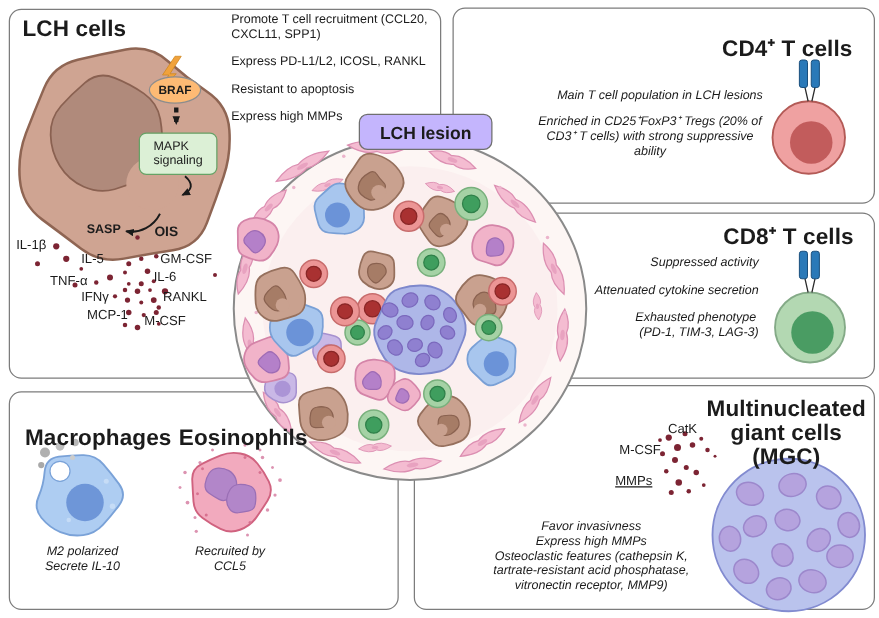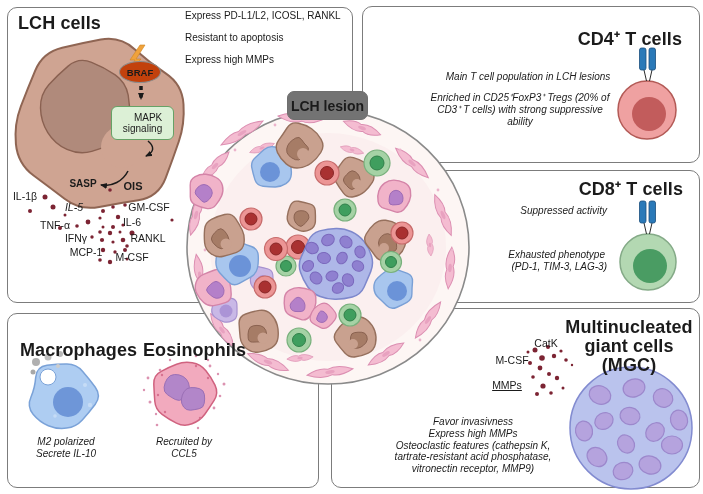--- a/index.html
+++ b/index.html
@@ -9,26 +9,26 @@
   #art{position:absolute;left:0;top:0;z-index:5;}
   .txt{position:absolute;z-index:10;white-space:nowrap;}
   .title{font-size:18px;font-weight:600;letter-spacing:.1px;}
   .body{font-size:10px;line-height:1.2;font-weight:500;font-style:italic;}
   .pre{white-space:pre-line;}
   .ctr{transform:translateX(-50%);text-align:center;}
   .rt{text-align:right;}
   .cyt{position:absolute;z-index:10;font-size:10.5px;font-weight:500;transform:translateX(-50%);white-space:nowrap;}
   .bullets{position:absolute;left:185px;top:10px;width:172px;z-index:10;}
   .bullets div{font-size:10px;line-height:1.2;font-weight:500;margin-bottom:10px;white-space:pre-line;}
-  #braf-box{position:absolute;left:119px;top:61px;width:42px;height:22px;background:#c2410c;border:1.2px solid #8d8d8d;
+  #braf-box{position:absolute;left:119px;top:61px;width:42px;height:22px;background:#fdba74;border:1.2px solid #8d8d8d;
             border-radius:50%;z-index:10;display:flex;align-items:center;justify-content:center;font-size:9.5px;font-weight:600;box-sizing:border-box;}
   #mapk-box{position:absolute;left:111px;top:106px;width:63px;height:34px;background:#dcf0d6;border:1.3px solid #66a266;
-            border-radius:6px;z-index:10;display:flex;align-items:center;justify-content:center;text-align:right;
+            border-radius:6px;z-index:10;display:flex;align-items:center;justify-content:center;text-align:left;
             font-size:10px;line-height:1.15;font-weight:500;white-space:pre-line;box-sizing:border-box;}
-  #lesion-label{position:absolute;left:287px;top:91px;width:81px;height:29px;background:#737373;border:1.7px solid #6f6f6f;
+  #lesion-label{position:absolute;left:287px;top:91px;width:107px;height:29px;background:#c4b5fd;border:1.7px solid #6f6f6f;
             border-radius:7px;z-index:11;display:flex;align-items:center;justify-content:center;font-size:14px;font-weight:600;box-sizing:border-box;}
 </style>
 </head>
 <body>
 
 <div id="app">
 
   <div class="panel" style="left:7px;top:7px;width:346px;height:296px;"></div>
   <div class="panel" style="left:362px;top:6px;width:338px;height:157px;"></div>
   <div class="panel" style="left:362px;top:170px;width:338px;height:133px;"></div>
@@ -317,46 +317,49 @@
         <circle cx="265" cy="287" r="11" fill="#ec9595" stroke="#c76c6c" stroke-width="1.2"></circle>
         <circle cx="265" cy="287" r="6" fill="#a93131" stroke="#892626" stroke-width="1"></circle>
         <circle cx="402" cy="233" r="11" fill="#ec9595" stroke="#c76c6c" stroke-width="1.2"></circle>
         <circle cx="402" cy="233" r="6" fill="#a93131" stroke="#892626" stroke-width="1"></circle>
       </g>
     </g>
   </svg>
 
   <div class="txt title" style="left:18px;top:13px;">LCH cells</div>
   <div class="bullets">
+    <div>Promote T cell recruitment (CCL20,
+CXCL11, SPP1)</div>
     <div>Express PD-L1/L2, ICOSL, RANKL</div>
     <div>Resistant to apoptosis</div>
     <div>Express high MMPs</div>
   </div>
   <div id="braf-box">BRAF</div>
   <div id="mapk-box">MAPK
 signaling</div>
   <div class="txt ctr" style="left:133px;top:158px;font-size:11px;font-weight:600;margin-top:22px;">OIS</div>
   <div class="txt ctr" style="left:83px;top:178px;font-size:10px;font-weight:600;">SASP</div>
   <div class="cyt" style="left:25px;top:190px;">IL-1β</div>
-  <div class="cyt" style="left:74px;top:201px;font-style:italic;">IL-5</div>
+  <div class="cyt" style="left:74px;top:201px;">IL-5</div>
   <div class="cyt" style="left:149px;top:201px;">GM-CSF</div>
   <div class="cyt" style="left:55px;top:219px;">TNF-α</div>
   <div class="cyt" style="left:132px;top:216px;">IL-6</div>
   <div class="cyt" style="left:76px;top:232px;">IFNγ</div>
   <div class="cyt" style="left:148px;top:232px;">RANKL</div>
   <div class="cyt" style="left:86px;top:246px;">MCP-1</div>
   <div class="cyt" style="left:132px;top:251px;">M-CSF</div>
 
   <div class="txt title" style="right:21px;top:26px;">CD4⁺ T cells</div>
   <div class="txt body ctr" style="left:528px;top:71px;">Main T cell population in LCH lesions</div>
   <div class="txt body ctr pre" style="left:520px;top:92px;white-space:pre-line;">Enriched in CD25⁺FoxP3⁺ Tregs (20% of
 CD3⁺ T cells) with strong suppressive ability</div>
 
   <div class="txt title" style="right:20px;top:176px;">CD8⁺ T cells</div>
   <div class="txt body rt" style="right:96px;top:205px;">Suppressed activity</div>
+  <div class="txt body rt" style="right:96px;top:227px;">Attenuated cytokine secretion</div>
   <div class="txt body rt" style="right:98px;top:249px;">Exhausted phenotype</div>
   <div class="txt body rt" style="right:96px;top:261px;">(PD-1, TIM-3, LAG-3)</div>
 
   <div class="txt title ctr pre" style="left:629px;top:318px;line-height:1.05;white-space:pre-line;">Multinucleated
 giant cells (MGC)</div>
   <div class="cyt" style="left:546px;top:337px;">CatK</div>
   <div class="cyt" style="left:512px;top:354px;">M-CSF</div>
   <div class="cyt" style="left:507px;top:379px;text-decoration:underline;">MMPs</div>
   <div class="txt body ctr pre" style="left:473px;top:416px;line-height:1.18;white-space:pre-line;">Favor invasivness
 Express high MMPs

